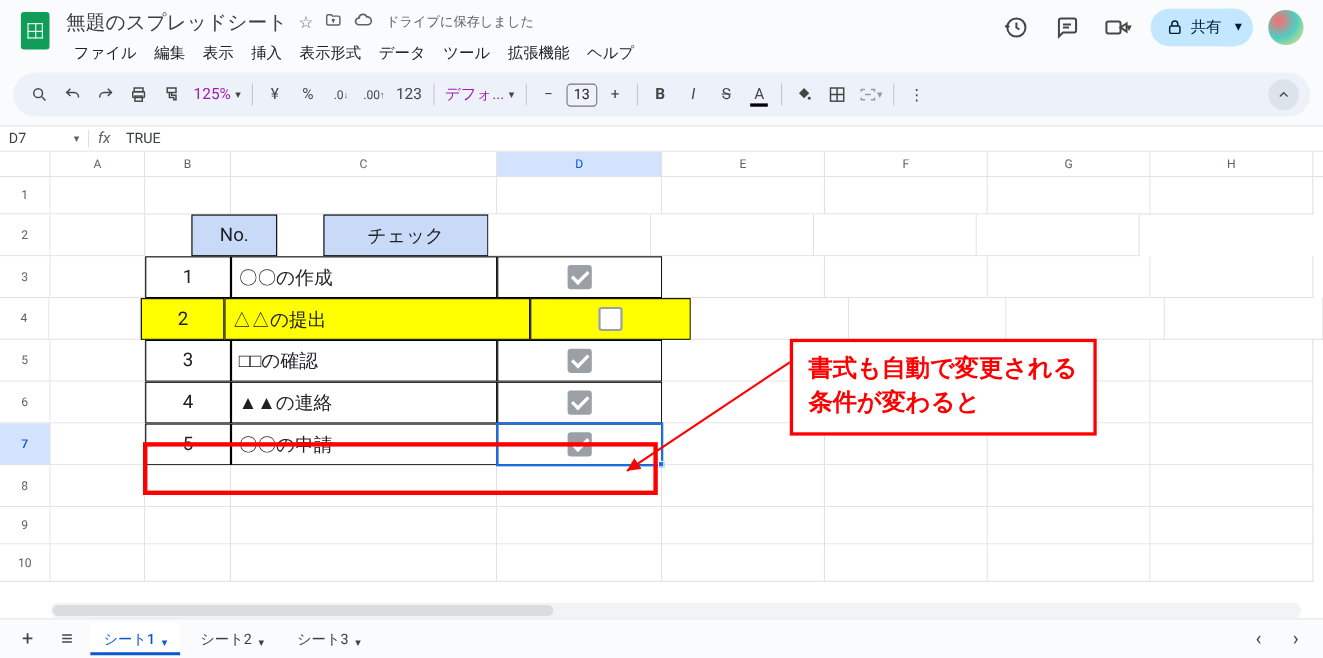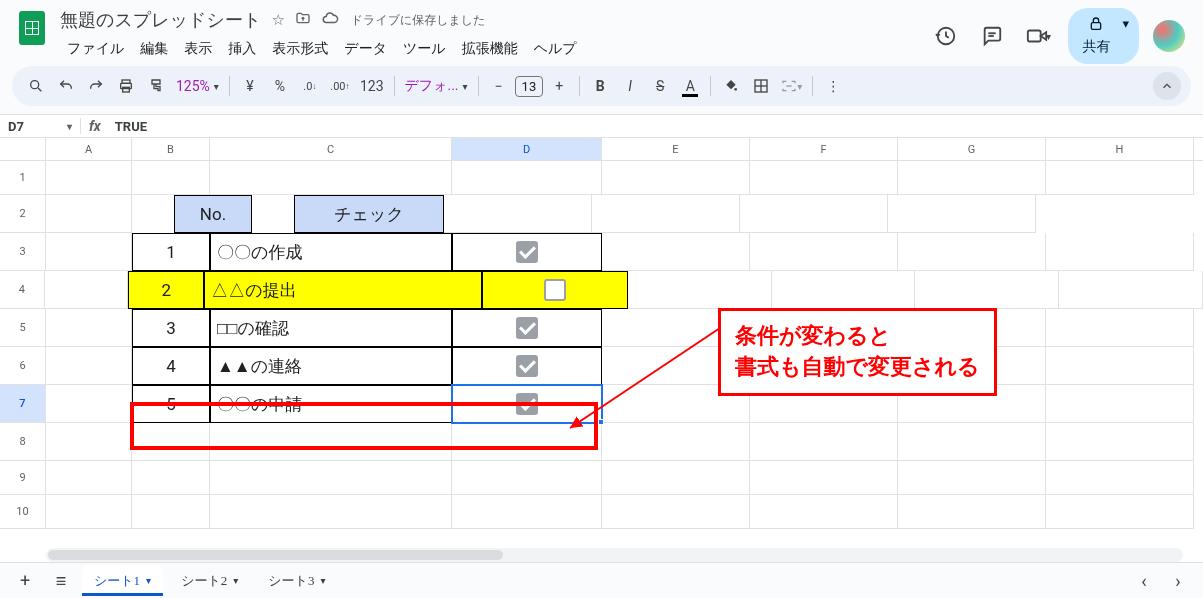--- a/index.html
+++ b/index.html
@@ -13,39 +13,39 @@
 .logo-icon::after { content: ""; width: 14px; height: 14px; background: linear-gradient(#fff,#fff) 0 0/100% 1px no-repeat, linear-gradient(#fff,#fff) 0 50%/100% 1px no-repeat, linear-gradient(#fff,#fff) 0 100%/100% 1px no-repeat, linear-gradient(#fff,#fff) 0 0/1px 100% no-repeat, linear-gradient(#fff,#fff) 50% 0/1px 100% no-repeat, linear-gradient(#fff,#fff) 100% 0/1px 100% no-repeat; }
 .doc-area { flex: 1; display: flex; flex-direction: column; }
 .doc-title-row { display: flex; align-items: center; gap: 10px; height: 24px; }
 .doc-title { font-size: 18px; color: #3c4043; }
 .title-icon { color: #5f6368; font-size: 15px; cursor: pointer; }
 .save-text { color: #5f6368; font-size: 12px; margin-left: 2px; }
 .menubar { display: flex; gap: 2px; margin-top: 4px; }
 .menu-item { padding: 4px 7px; font-size: 14px; color: #202124; border-radius: 4px; cursor: pointer; }
 .title-right { display: flex; align-items: center; gap: 14px; margin-left: auto; padding-right: 6px; }
 .tr-icon { color: #444746; font-size: 20px; cursor: pointer; width: 32px; height: 32px; display: flex; align-items: center; justify-content: center; border-radius: 50%; }
-.share-btn { display: flex; align-items: center; gap: 6px; background: #c2e7ff; color: #001d35; padding: 8px 14px; border-radius: 20px 0 0 20px; font-size: 14px; font-weight: 500; cursor: pointer; flex-direction: column; }
+.share-btn { display: flex; align-items: center; gap: 6px; background: #c2e7ff; color: #001d35; padding: 8px 14px; border-radius: 20px 0 0 20px; font-size: 14px; font-weight: 500; cursor: pointer; }
 .share-drop { background: #c2e7ff; padding: 8px 10px; border-radius: 0 20px 20px 0; margin-left: -12px; cursor: pointer; color: #001d35; }
 .avatar { width: 32px; height: 32px; border-radius: 50%; background: radial-gradient(circle at 30% 30%, #ff6b6b, #4ecdc4, #ffe66d); cursor: pointer; }
 
 
 .toolbar { margin: 2px 12px 8px 12px; background: #edf2fa; border-radius: 24px; height: 40px; display: flex; align-items: center; padding: 0 10px; gap: 2px; }
 .tb-btn { min-width: 28px; height: 28px; display: flex; align-items: center; justify-content: center; color: #444746; border-radius: 4px; cursor: pointer; font-size: 14px; padding: 0 4px; }
 .tb-sep { width: 1px; height: 20px; background: #c7c7c7; margin: 0 4px; }
 .tb-text { font-size: 14px; color: #a21caf; }
 .font-size-box { border: 1px solid #747775; border-radius: 4px; padding: 2px 6px; font-size: 13px; min-width: 24px; text-align: right; }
 .tb-btn.bold { font-weight: bold; }
 .tb-btn.italic { font-style: italic; }
 .tb-btn.strike { text-decoration: line-through; }
 .tb-btn.underline-a { position: relative; }
 .tb-btn.underline-a::after { content:""; position:absolute; bottom:3px; left:6px; right:6px; height:3px; background:#000; }
 .tb-chevron { background: #dde3ea; border-radius: 50%; width: 28px; height: 28px; margin-left: auto; display:flex;align-items:center;justify-content:center; cursor:pointer; }
 
 
-.formula-row { display: flex; align-items: center; height: 24px; border-top: 1px solid #e0e0e0; border-bottom: 1px solid #e0e0e0; background: #fff; font-weight: bold; }
+.formula-row { display: flex; align-items: center; height: 24px; border-top: 1px solid #e0e0e0; border-bottom: 1px solid #e0e0e0; background: #fff; }
 .name-box { width: 80px; padding: 0 8px; font-size: 13px; color: #3c4043; display: flex; align-items: center; justify-content: space-between; }
 .name-drop { color: #5f6368; font-size: 10px; }
 .fx { color: #5f6368; font-style: italic; font-size: 14px; padding: 0 8px; border-left: 1px solid #e0e0e0; }
 .formula-val { padding: 0 6px; font-size: 13px; color: #3c4043; }
 
 
 .grid-wrap { flex: 1; background: #fff; position: relative; overflow: hidden; }
 .grid { position: absolute; inset: 0; }
 .col-headers { display: flex; height: 23px; border-bottom: 1px solid #e1e1e1; position: sticky; top:0; background:#fff; }
 .corner { width: 46px; border-right: 1px solid #e1e1e1; background: #fff; }
@@ -76,21 +76,21 @@
 .annotation { position: absolute; border: 3px solid #ff0000; background: #fff; color: #ff0000; font-size: 22px; font-weight: bold; padding: 10px 14px; line-height: 1.4; z-index: 5; }
 .arrow-line { position: absolute; z-index: 5; pointer-events: none; }
 
 
 .hscroll { position: absolute; left: 46px; right: 20px; bottom: 0; height: 14px; background: #f1f3f4; border-radius: 7px; }
 .hscroll-thumb { position: absolute; left: 2px; top: 2px; height: 10px; width: 40%; background: #dadce0; border-radius: 5px; }
 
 
 .sheet-tabs { height: 36px; background: #f9fbfd; border-top: 1px solid #e0e0e0; display: flex; align-items: center; padding: 0 10px; gap: 6px; }
 .st-btn { width: 30px; height: 30px; display: flex; align-items: center; justify-content: center; color: #444746; cursor: pointer; border-radius: 4px; font-size: 18px; }
-.sheet-tab { padding: 6px 12px; font-size: 13px; color: #3c4043; cursor: pointer; border-radius: 4px 4px 0 0; display: flex; align-items: center; gap: 6px; font-family: Liberation Serif, serif; }
+.sheet-tab { padding: 6px 12px; font-size: 13px; color: #3c4043; cursor: pointer; border-radius: 4px 4px 0 0; display: flex; align-items: flex-end; gap: 6px; }
 .sheet-tab.active { background: #fff; color: #0b57d0; font-weight: 500; box-shadow: inset 0 -3px 0 #0b57d0; }
 .tab-drop { font-size: 10px; color: inherit; }
 .st-right { margin-left: auto; display: flex; gap: 4px; }
 </style>
 </head>
 <body>
 
 <div class="app">
 
   <div class="titlebar">
@@ -404,22 +404,22 @@
     <svg class="arrow-line" style="left:560px; top:180px; width:170px; height:120px;">
       <defs>
           <marker id="ah" markerWidth="8" markerHeight="8" refX="6" refY="3" orient="auto">
             <path d="M0,0 L6,3 L0,6 Z" fill="#ff0000"></path>
           </marker>
         </defs>
       <line x1="160" y1="10" x2="10" y2="110" stroke="#ff0000" stroke-width="2" marker-end="url(#ah)"></line>
     </svg>
 
     <div class="annotation" style="left:718px; top:170px;">
+      <div>書式も自動で変更される</div>
       <div>条件が変わると</div>
-      <div>書式も自動で変更される</div>
     </div>
 
     <div class="hscroll">
         <div class="hscroll-thumb"></div>
       </div>
   </div>
 
   <div class="sheet-tabs">
     <span class="st-btn">+</span>
     <span class="st-btn">≡</span>

